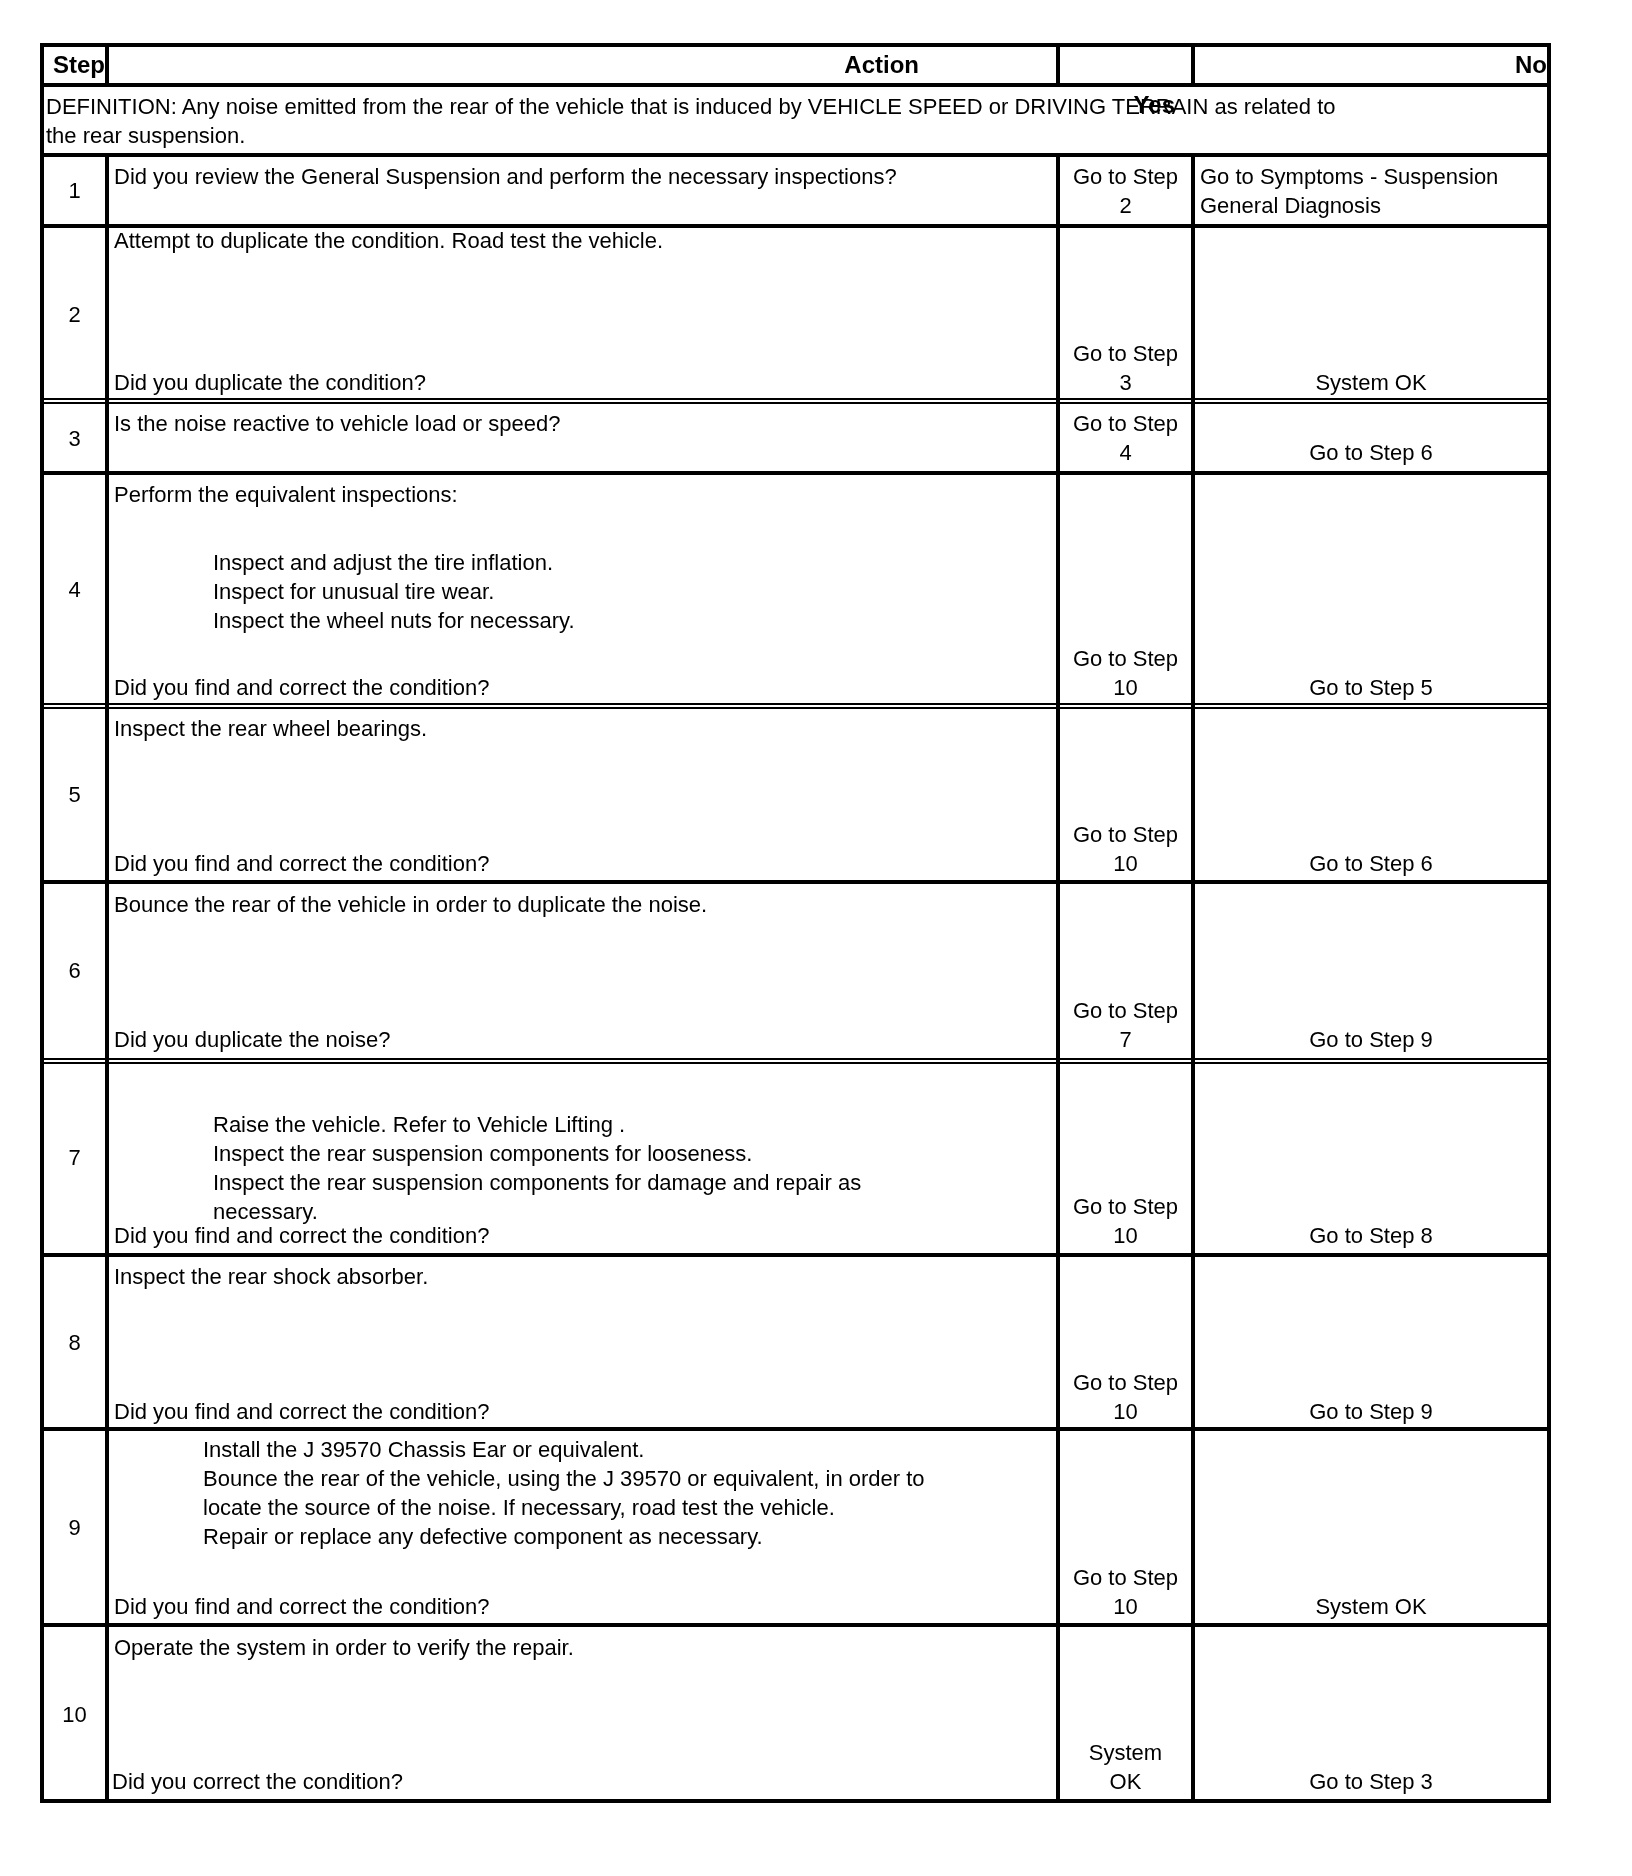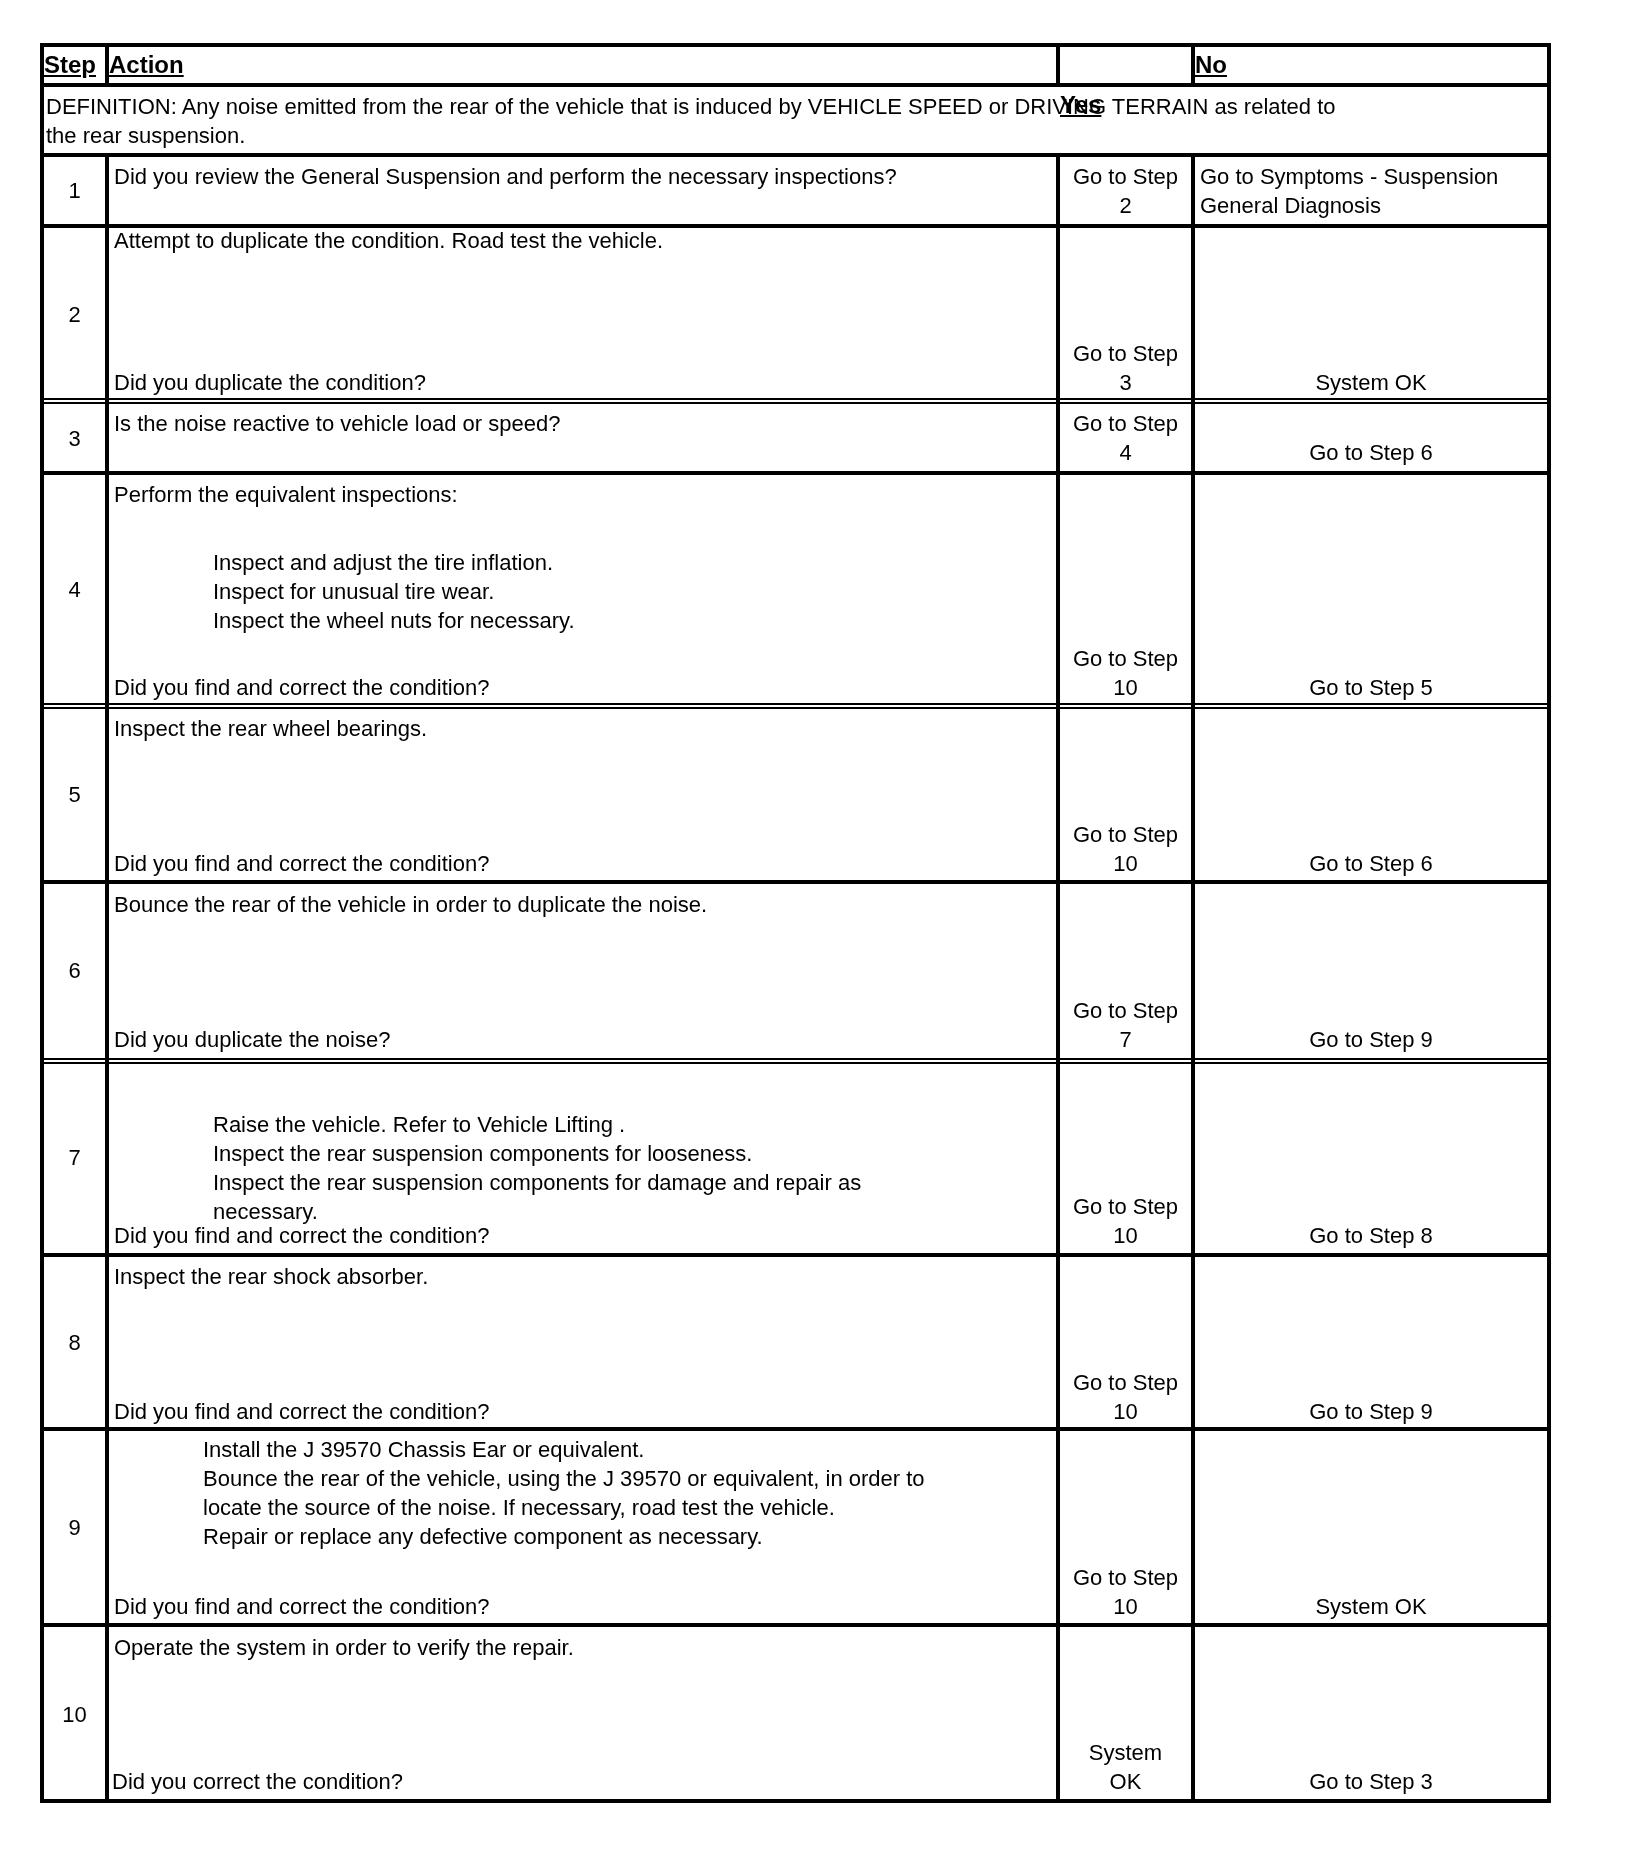--- a/index.html
+++ b/index.html
@@ -6,21 +6,21 @@
   body { width:1632px; height:1876px; position:relative; overflow:hidden;
          font-family:"Liberation Sans", sans-serif; color:#000; }
   .tbl { position:absolute; left:40px; top:43px; width:1511px; height:1760px;
          border:4px solid #000; box-sizing:border-box; }
   .hline { position:absolute; left:40px; width:1511px; background:#000; }
   .hline.thick { height:4px; }
   .hline.double { height:5px; background:transparent;
          border-top:2px solid #000; border-bottom:2px solid #000; box-sizing:border-box; height:6px; }
   .vline { position:absolute; width:4px; background:#000; }
   .cell { position:absolute; font-size:22px; line-height:29px; box-sizing:border-box; white-space:pre; }
-  .hdr { font-weight:bold; font-size:24px; text-align:left;text-decoration:underline; }
+  .hdr { font-weight:bold; font-size:24px; text-align:right; }
   .center { text-align:center; }
   .yes { text-align:center; }
   .no { text-align:center; }
 </style>
 </head>
 <body>
 
 <div class="tbl"></div>
 
 <div class="hline thick" style="top:83px"></div>

